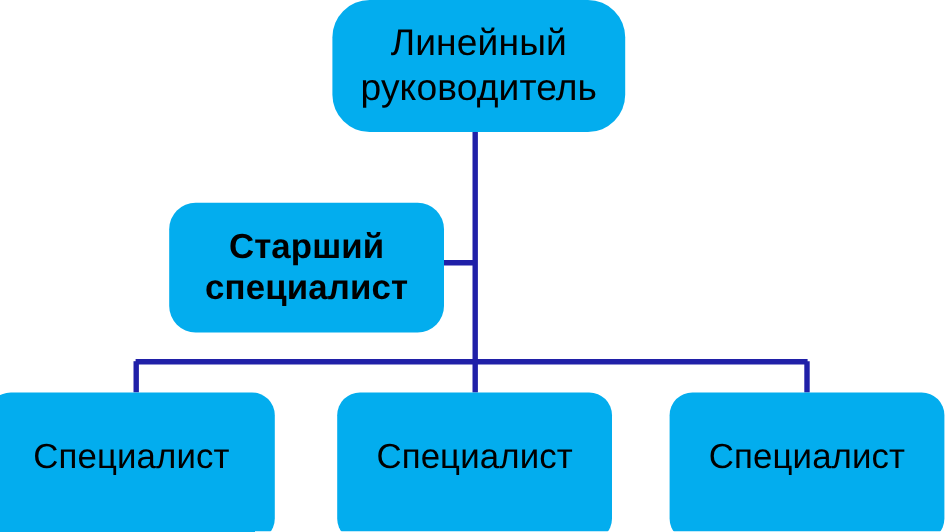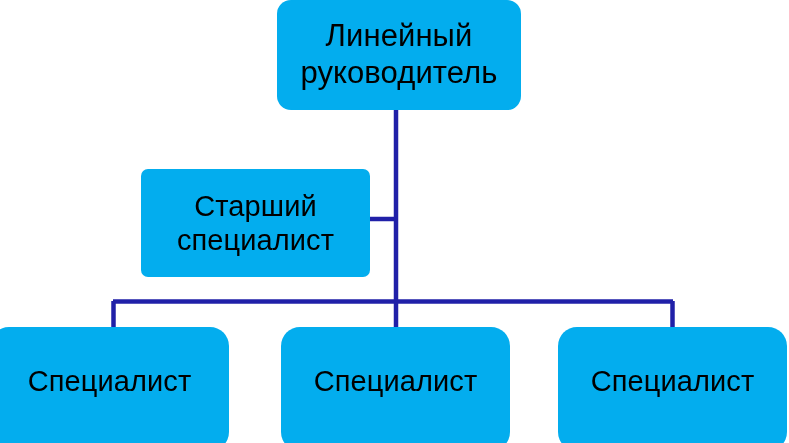--- a/index.html
+++ b/index.html
@@ -41,30 +41,31 @@
     white-space: pre-line;
     letter-spacing: 0.1px;
   }
 
   
   #node-lead {
     left: 277px;
     top: 0px;
     width: 244px;
     height: 110px;
-    border-radius: 14px;
+    border-radius: 31px;
   }
   #node-lead .node-label { font-size: 31px; }
 
   #node-senior {
     left: 141px;
     top: 169px;
     width: 229px;
     height: 108px;
-    border-radius: 7px;
+    border-radius: 22px;
+    font-weight: bold;
   }
   #node-senior .node-label { font-size: 29px; }
 
   #node-spec-1 {
     left: -10px;
     top: 327px;
     width: 239px;
     height: 124px;
     border-radius: 19px;
   }

